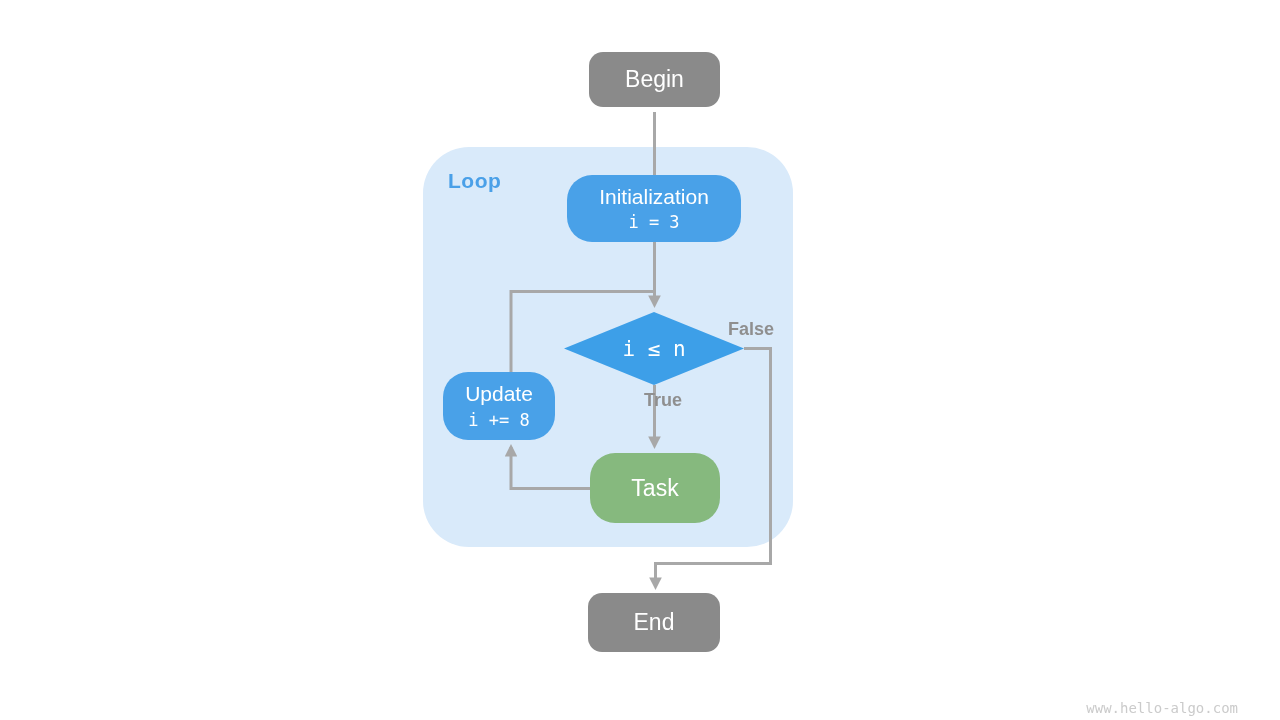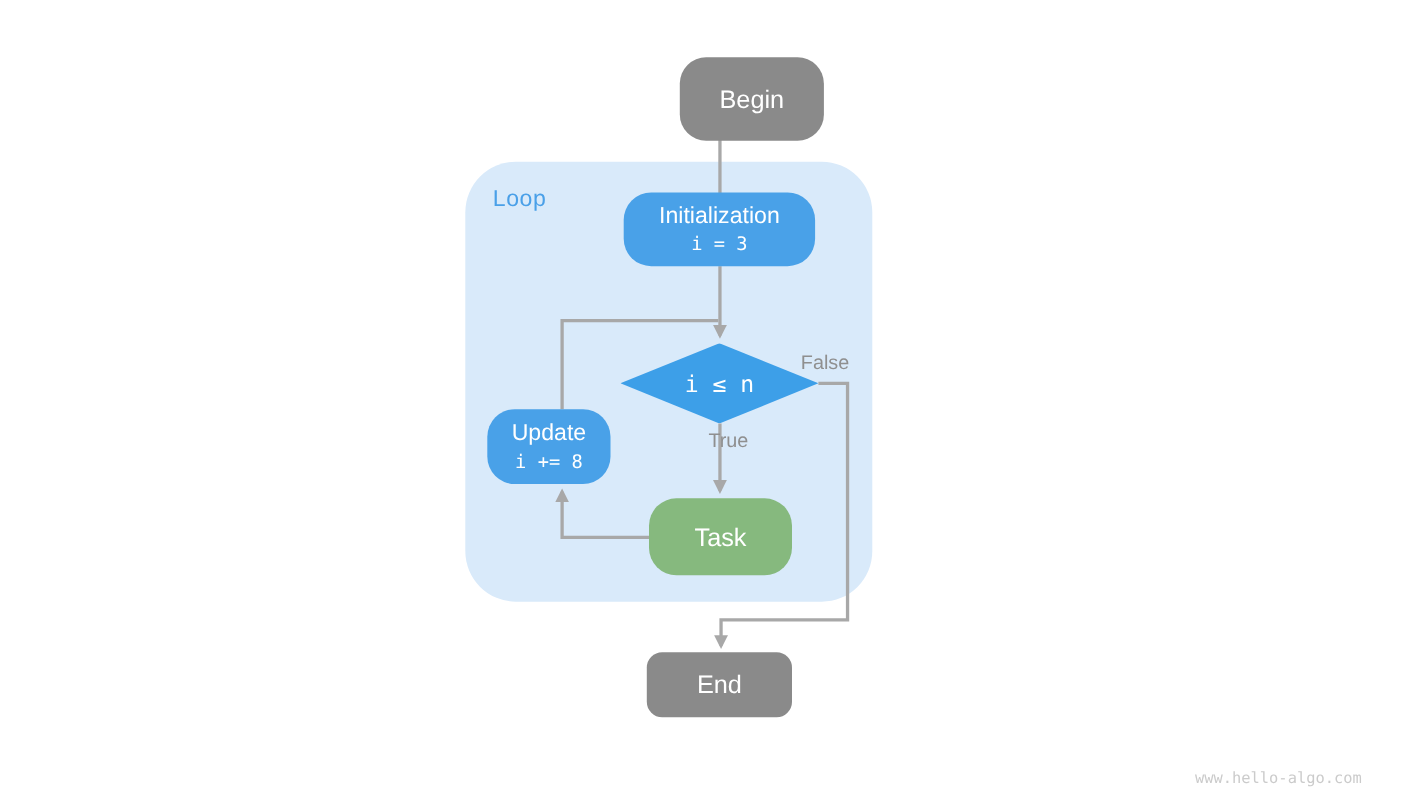--- a/index.html
+++ b/index.html
@@ -22,21 +22,21 @@
     width: 370px;
     height: 400px;
     background: #d9eafa;
     border-radius: 46px;
   }
   .loop-label {
     position: absolute;
     left: 448px;
     top: 169px;
     font-size: 21px;
-    font-weight: normal;
+    font-weight: bold;
     color: #4aa0e8;
     letter-spacing: 0.5px;
   }
   svg.connectors {
     position: absolute;
     left: 0;
     top: 0;
     width: 1280px;
     height: 720px;
     pointer-events: none;
@@ -50,21 +50,21 @@
     color: #ffffff;
     text-align: center;
     line-height: 1.25;
     border-radius: 25px;
   }
   .terminal {
     background: #8a8a8a;
     border-radius: 14px;
     font-size: 23px;
   }
-  .node-begin { left: 618px; top: 52px;  width: 131px; height: 76px; border-radius: 24px; }
+  .node-begin { left: 589px; top: 52px;  width: 131px; height: 55px; }
   .node-end   { left: 588px; top: 593px; width: 132px; height: 59px; }
   .process {
     background: #49a1e8;
   }
   .node-init   { left: 567px; top: 175px; width: 174px; height: 67px; }
   .node-update { left: 443px; top: 372px; width: 112px; height: 68px; }
   .process .title { font-size: 21px; }
   .process .code  { font-size: 17px; font-family: "DejaVu Sans Mono", monospace; margin-top: 2px; }
   .node-task {
     left: 590px; top: 453px; width: 130px; height: 70px;
@@ -82,21 +82,21 @@
     display: flex;
     align-items: center;
     justify-content: center;
     color: #ffffff;
     font-size: 21px;
     font-family: "DejaVu Sans Mono", monospace;
   }
   .edge-label {
     position: absolute;
     font-size: 18px;
-    font-weight: normal;
+    font-weight: bold;
     color: #8f8f8f;
     text-align: right;
   }
   .edge-label-true  { left: 603px; top: 390px; margin-left: 41px; }
   .edge-label-false { left: 728px; top: 319px; }
   .watermark {
     position: absolute;
     right: 42px;
     top: 679px;
     font-size: 14px;

